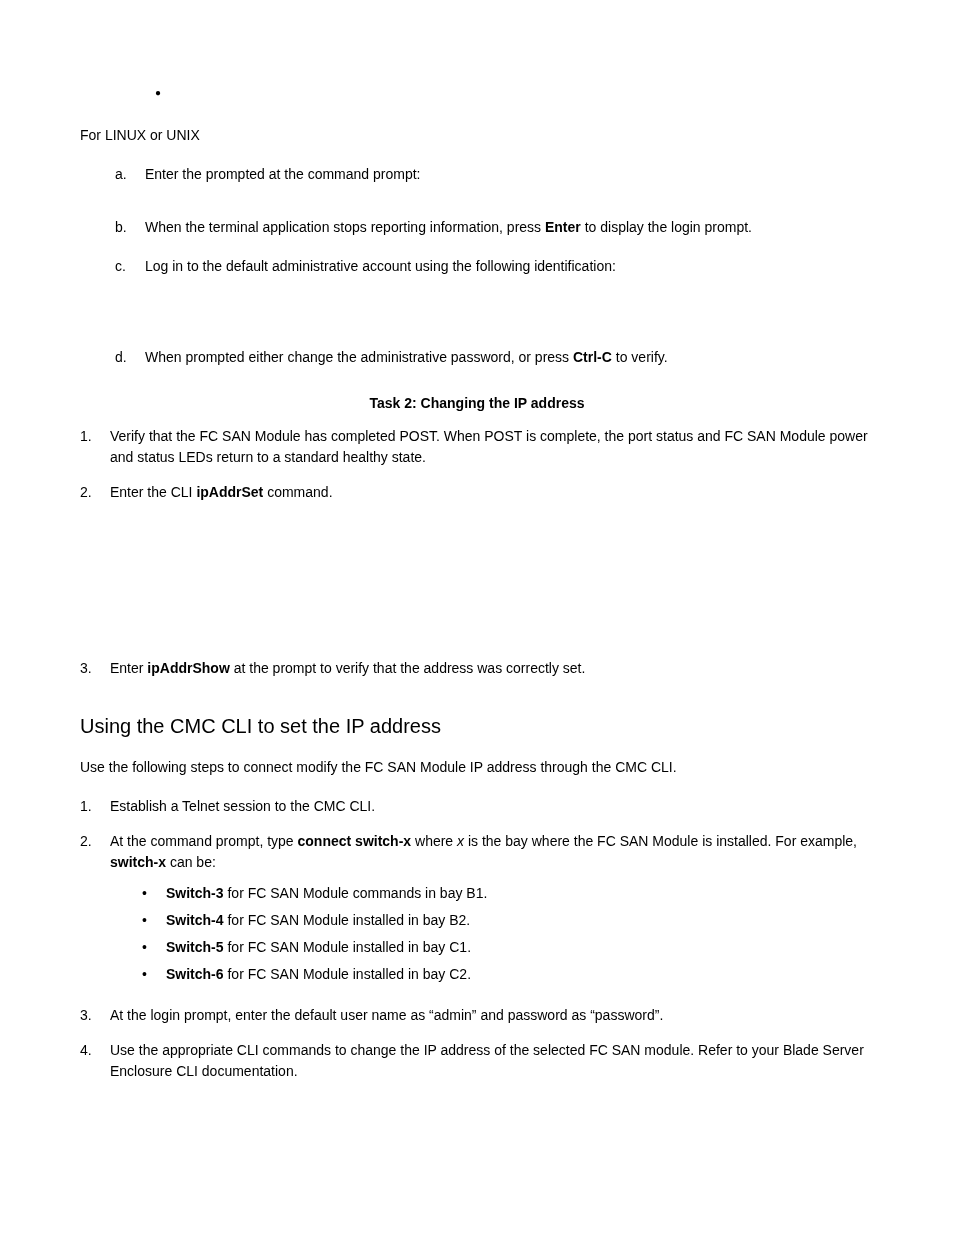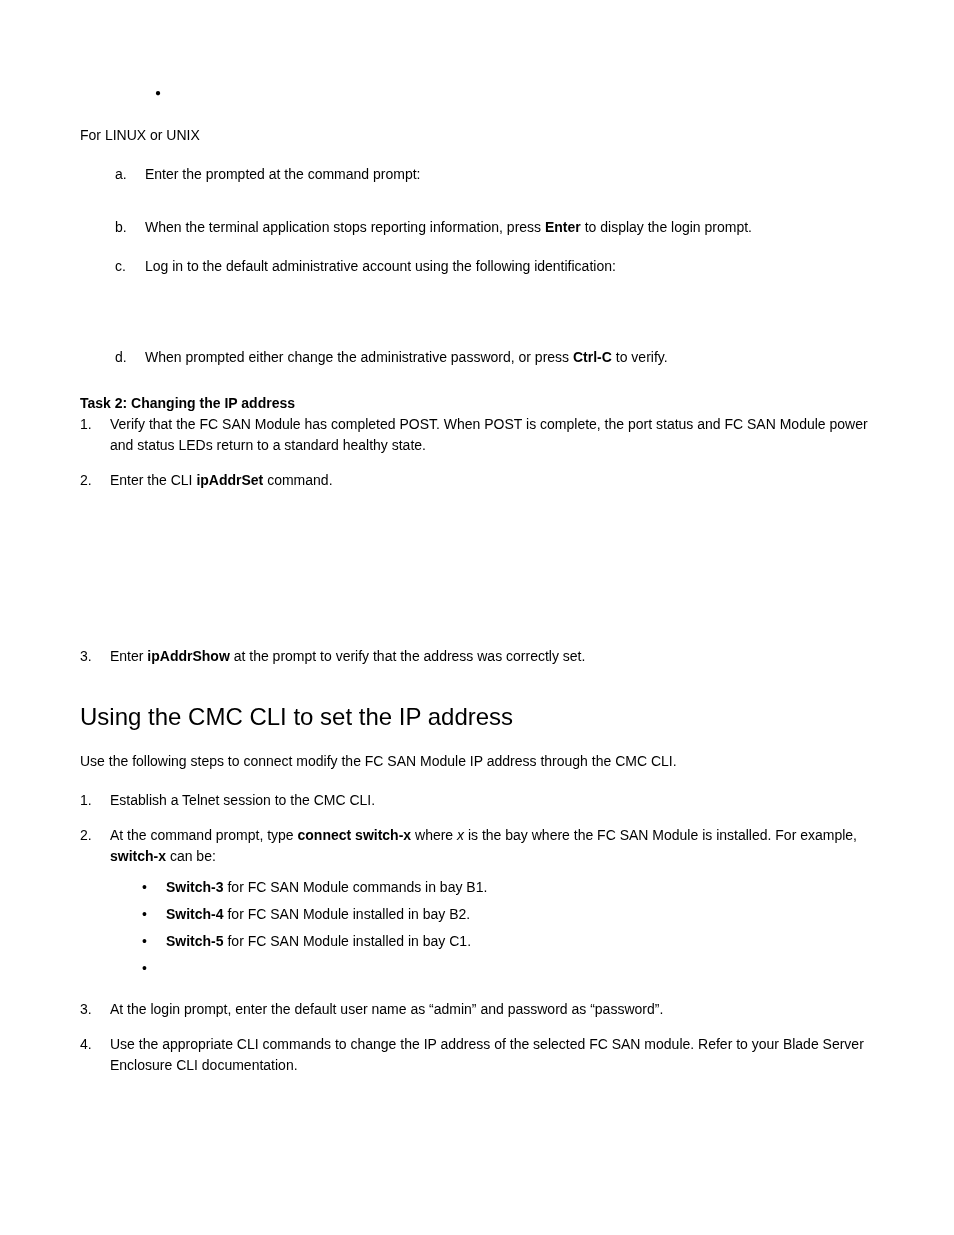--- a/index.html
+++ b/index.html
@@ -32,41 +32,43 @@
     }
     .li-letter-spaced {
       margin-bottom: 32px;
     }
     .li-letter-spaced-big {
       margin-bottom: 70px;
     }
     .task-heading {
       font-weight: bold;
       margin-top: 25px;
+      margin-bottom: 12px;
+      text-align: center;
     }
     .ol-num {
       padding-left: 0;
     }
     .li-num {
       display: flex;
       margin-bottom: 14px;
     }
     .num-marker {
       min-width: 30px;
       flex-shrink: 0;
     }
     .li-content {
       flex: 1;
     }
     .follow-para {
       margin-top: 10px;
     }
     .section-heading {
       font-family: Arial, Helvetica, sans-serif;
-      font-size: 24px;
+      font-size: 20px;
       margin-top: 32px;
       margin-bottom: 16px;
     }
     .sub-bullets {
       margin-top: 10px;
     }
     .sub-bullet {
       display: flex;
       margin-bottom: 6px;
       margin-left: 32px;
@@ -164,20 +166,21 @@
         <div class="sub-bullet">
           <div class="dot">•</div>
           <div><span class="bold">Switch-4</span><span> for FC SAN Module installed in bay B2.</span></div>
         </div>
         <div class="sub-bullet">
           <div class="dot">•</div>
           <div><span class="bold">Switch-5</span><span> for FC SAN Module installed in bay C1.</span></div>
         </div>
         <div class="sub-bullet">
           <div class="dot">•</div>
+          <div><span class="bold">Switch-6</span><span> for FC SAN Module installed in bay C2.</span></div>
         </div>
       </div>
     </div>
   </div>
 
   <div class="li-num">
     <div class="num-marker">3.</div>
     <div class="li-content">At the login prompt, enter the default user name as “admin” and password as “password”.</div>
   </div>
 

